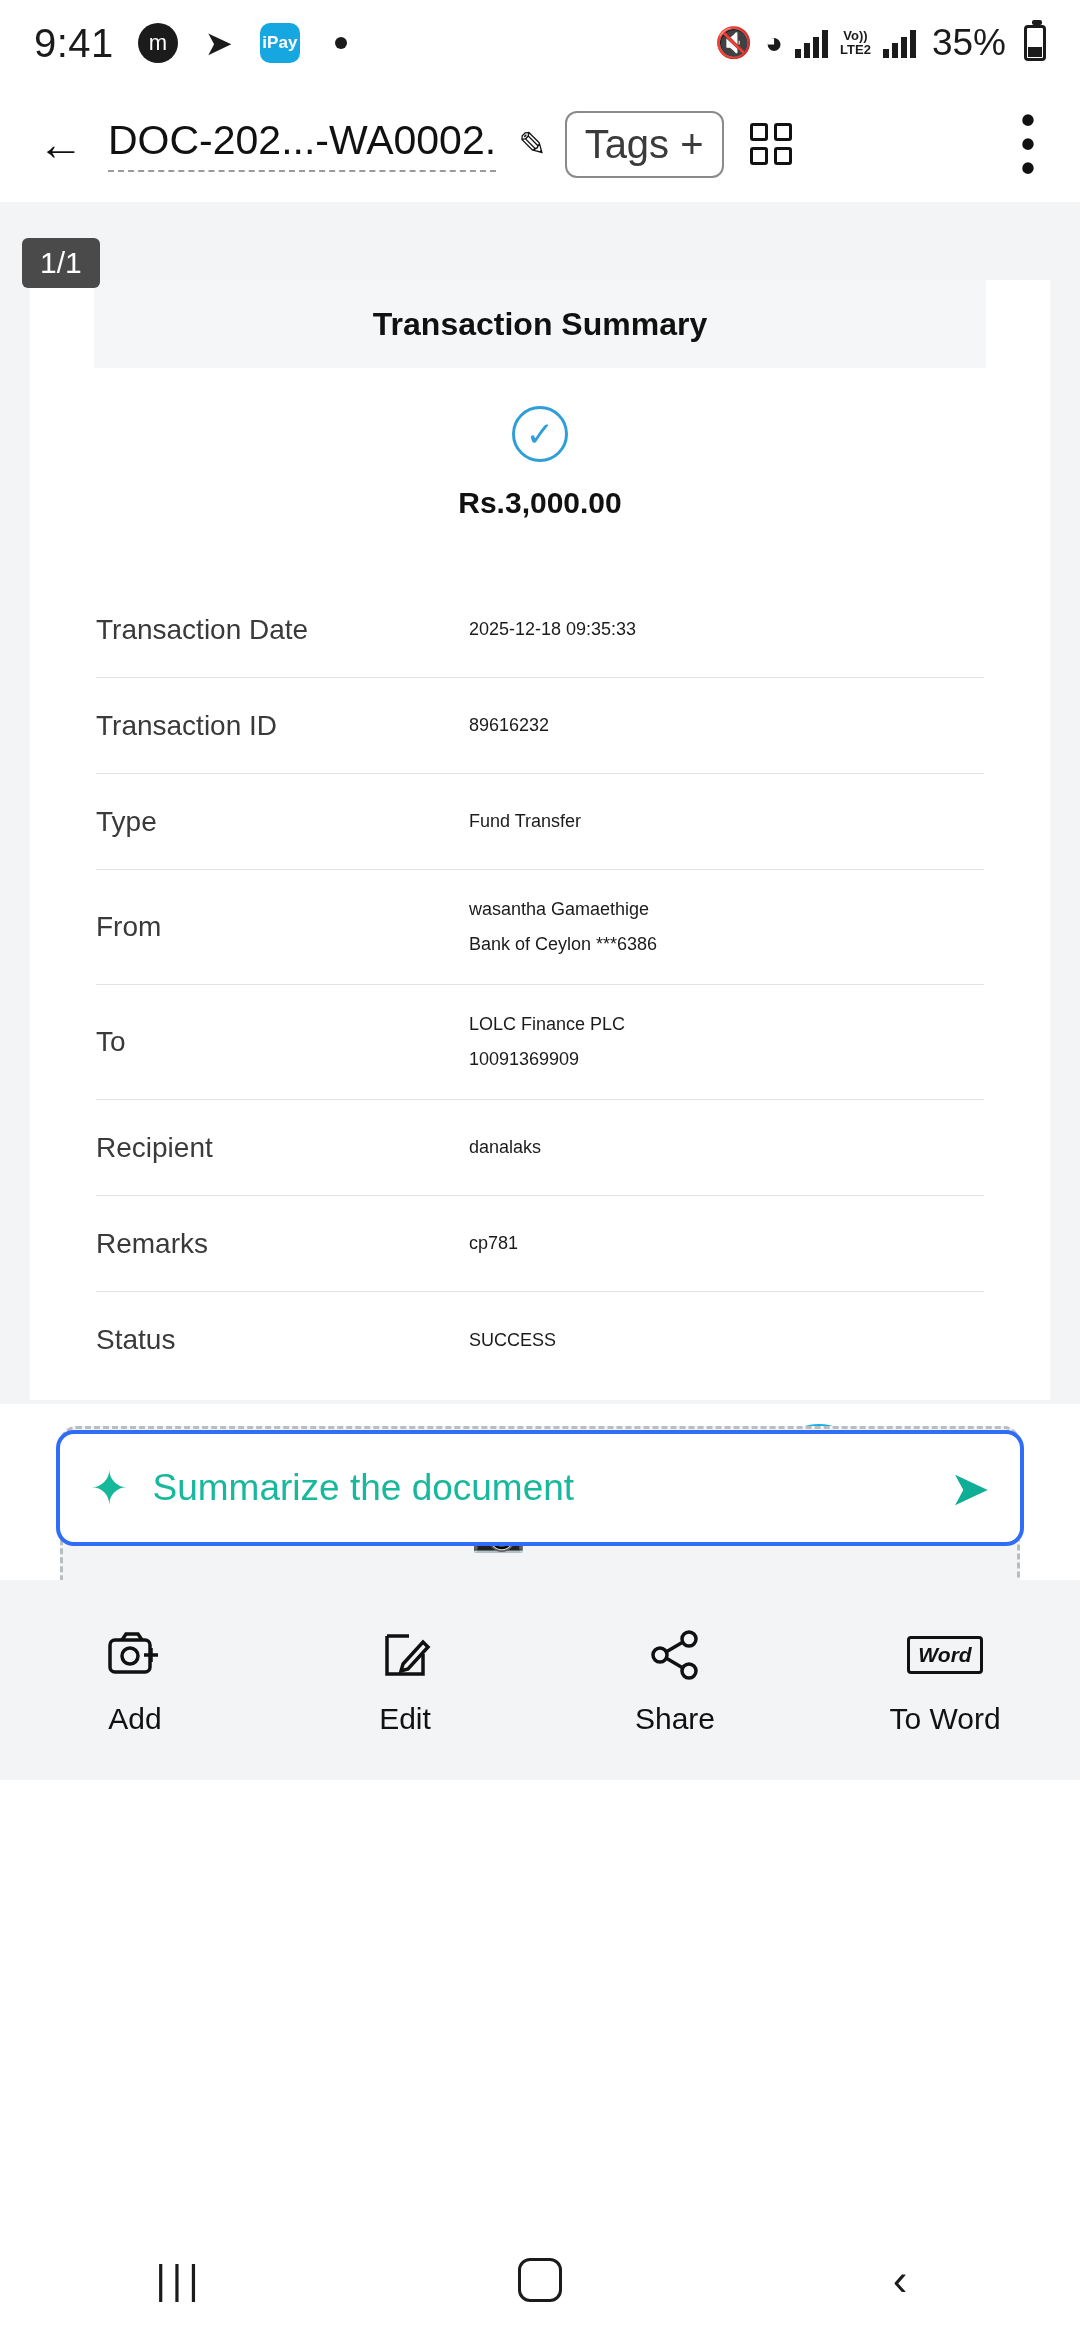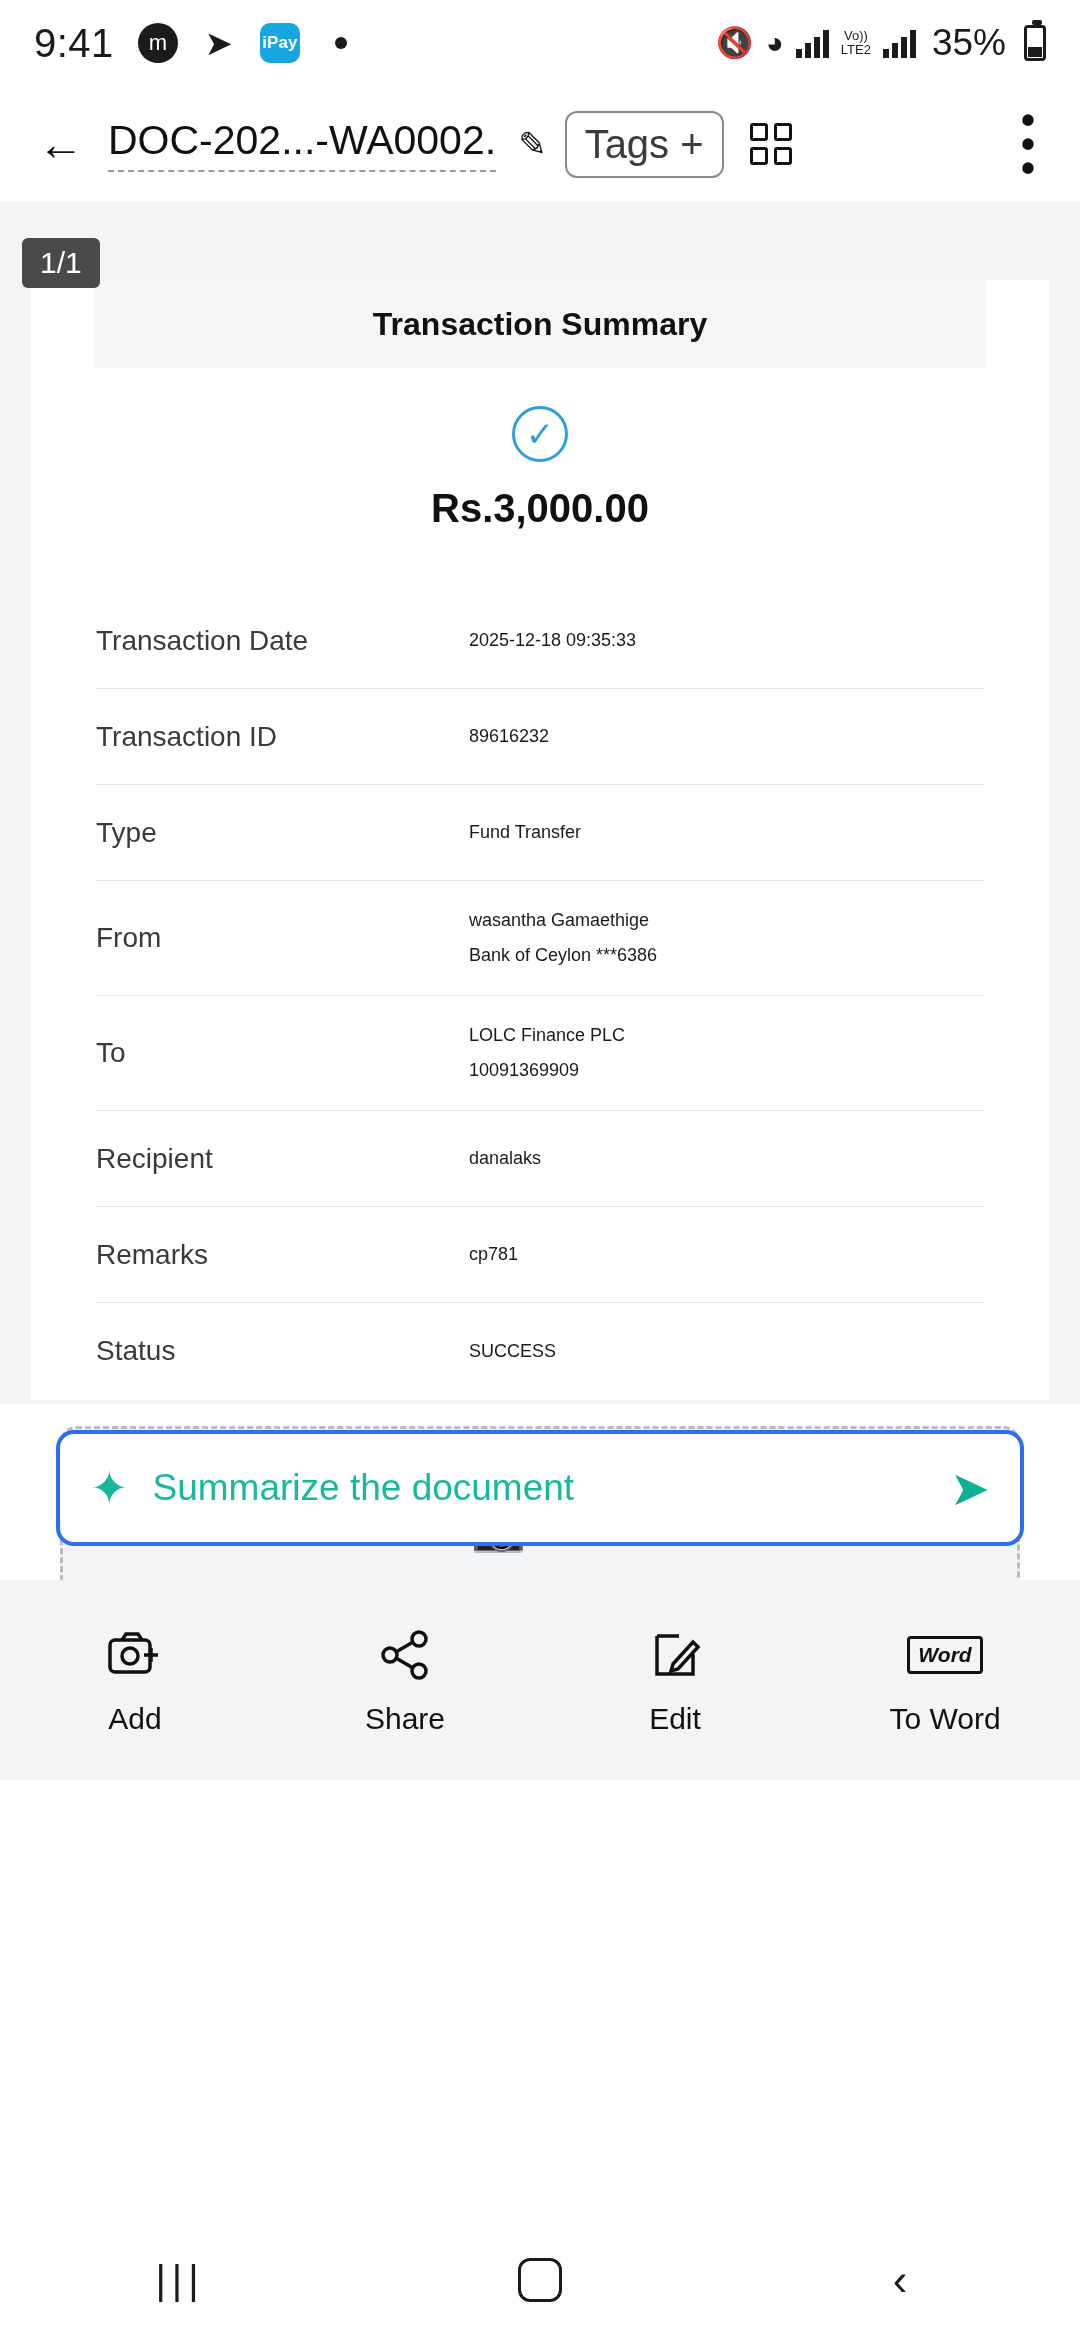--- a/index.html
+++ b/index.html
@@ -47,21 +47,21 @@
   .sb-spacer { flex: 1; }
   .sb-right { display: flex; align-items: center; gap: 12px; }
   .sb-right .glyph { font-size: 30px; color: #1b1b1b; line-height: 1; }
   .sb-sig { display: flex; align-items: flex-end; gap: 3px; height: 30px; }
   .sb-sig i { display: block; width: 6px; background: #1b1b1b; }
   .sb-sig i:nth-child(1) { height: 9px; }
   .sb-sig i:nth-child(2) { height: 15px; }
   .sb-sig i:nth-child(3) { height: 21px; }
   .sb-sig i:nth-child(4) { height: 28px; }
   .sb-volte {
-    font-size: 13px; line-height: 1.05; text-align: center; color: #1b1b1b; font-weight: normal;
+    font-size: 13px; line-height: 1.05; text-align: center; color: #1b1b1b; font-weight: bold;
   }
   .sb-batt-text { font-size: 37px; color: #1b1b1b; margin-left: 4px; }
   .sb-batt {
     width: 22px; height: 36px; border: 3px solid #1b1b1b; border-radius: 4px;
     position: relative; margin-left: 6px;
   }
   .sb-batt:before {
     content: ""; position: absolute; top: -8px; left: 5px; width: 10px; height: 5px; background: #1b1b1b; border-radius: 2px;
   }
   .sb-batt span { position: absolute; bottom: 1px; left: 1px; right: 1px; height: 33%; background: #1b1b1b; }
@@ -117,21 +117,21 @@
     font-size: 32px; font-weight: bold; color: #111;
   }
   .check-wrap { display: flex; justify-content: center; margin-top: 38px; }
   .check-circle {
     width: 56px; height: 56px; border-radius: 50%;
     border: 3px solid #2e9fd8; color: #2e9fd8;
     display: flex; align-items: center; justify-content: center;
     font-size: 34px;
   }
   .amount {
-    text-align: center; font-size: 40px; font-weight: bold; color: #111;
+    text-align: center; font-size: 30px; font-weight: bold; color: #111;
     margin-top: 24px;
   }
   .rows { margin-top: 62px; }
   .row {
     display: flex;
     border-bottom: 1px solid #e3e3e3;
     padding: 26px 0;
     min-height: 96px;
     align-items: center;
   }
@@ -385,40 +385,40 @@
         <rect x="3" y="10" width="40" height="32" rx="5"></rect>
         <path d="M15 10 L19 4 H31 L35 10"></path>
         <circle cx="23" cy="26" r="8"></circle>
         <path d="M44 18 V32 M37 25 H51"></path>
       </svg>
     </div>
     <div class="tl">Add</div>
   </div>
   <div class="tool">
     <div class="ti">
+      <svg width="52" height="50" viewBox="0 0 52 50" fill="none" stroke="#111" stroke-width="3.5">
+        <path d="M8 6 H30 M8 6 V44 H44 V24"></path>
+        <path d="M24 34 L44 12 L49 17 L29 39 L22 41 Z"></path>
+      </svg>
+    </div>
+    <div class="tl">Edit</div>
+  </div>
+  <div class="tool">
+    <div class="ti">
       <svg width="54" height="50" viewBox="0 0 54 50" fill="none" stroke="#111" stroke-width="3.5">
         <circle cx="41" cy="9" r="7"></circle>
           <circle cx="12" cy="25" r="7"></circle>
           <circle cx="41" cy="41" r="7"></circle>
         <path d="M18 22 L35 12 M18 28 L35 38"></path>
       </svg>
     </div>
     <div class="tl">Share</div>
   </div>
   <div class="tool">
     <div class="ti">
-      <svg width="52" height="50" viewBox="0 0 52 50" fill="none" stroke="#111" stroke-width="3.5">
-        <path d="M8 6 H30 M8 6 V44 H44 V24"></path>
-        <path d="M24 34 L44 12 L49 17 L29 39 L22 41 Z"></path>
-      </svg>
-    </div>
-    <div class="tl">Edit</div>
-  </div>
-  <div class="tool">
-    <div class="ti">
       <span class="word-box">Word</span>
     </div>
     <div class="tl">To Word</div>
   </div>
 </div>
 
 <div class="navbar">
   <div class="nav-item">
     <span class="nav-recents">|||</span>
   </div>

